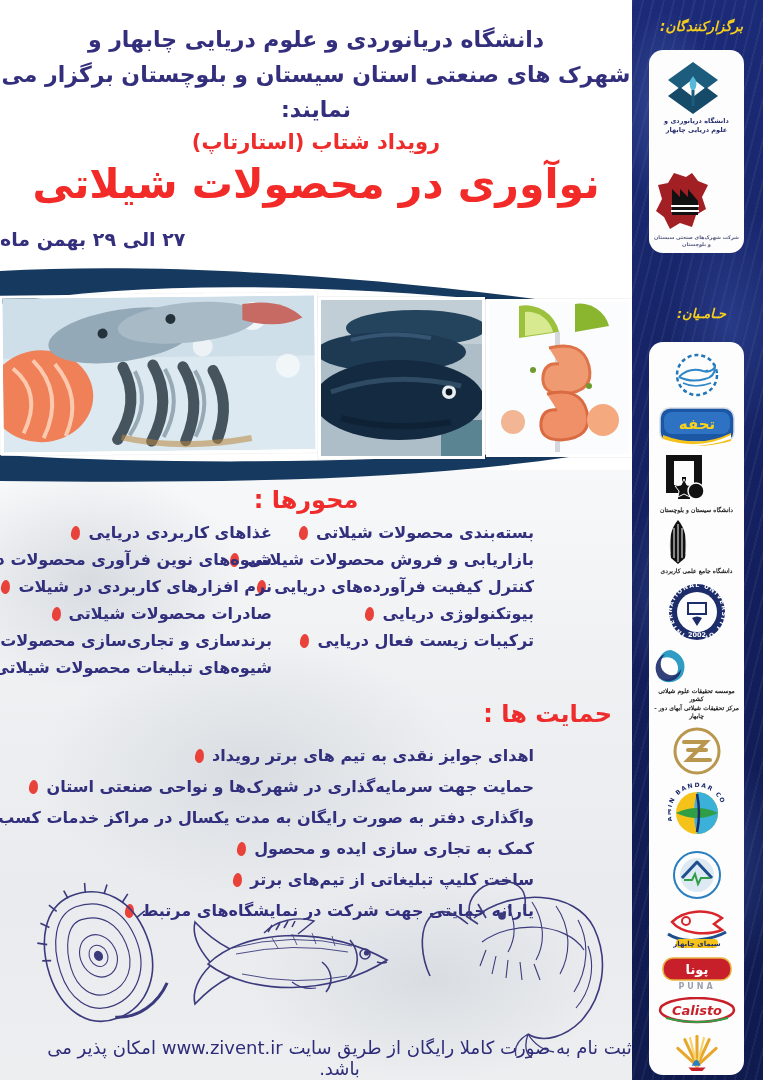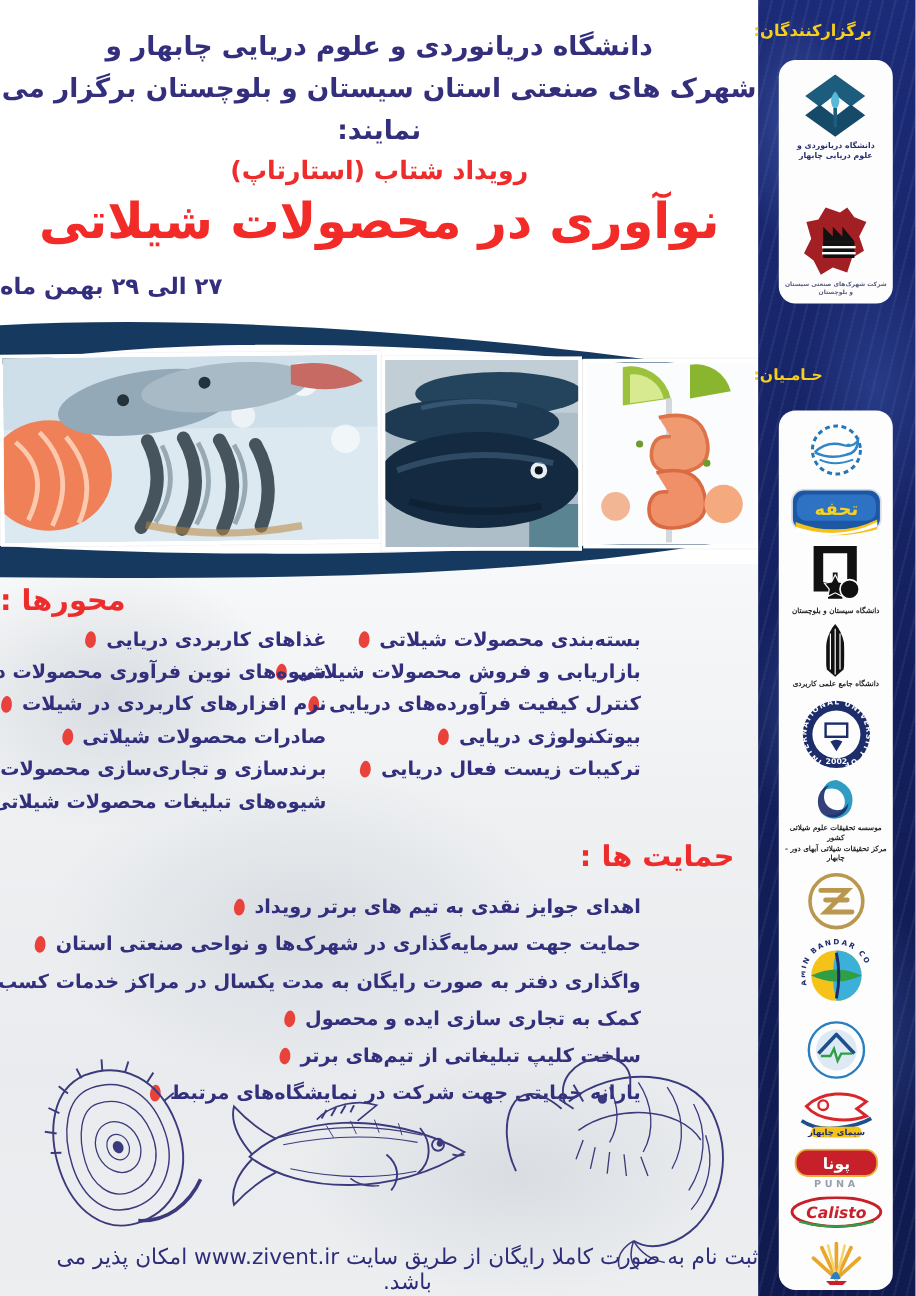--- a/index.html
+++ b/index.html
@@ -22,21 +22,21 @@
 
   .photo-band{position:absolute;left:0;top:268px;width:632px;height:214px;}
   .photo-band svg.swoosh{position:absolute;left:0;top:0;}
   .tile{position:absolute;border:3px solid #fff;box-shadow:0 0 0 1px rgba(0,0,0,.04);overflow:hidden;}
   .tile svg{display:block;}
   .tile1{left:0;top:26px;width:318px;height:160px;transform:rotate(-.6deg);}
   .tile2{left:318px;top:29px;width:167px;height:162px;}
   .tile3{left:486px;top:31px;width:146px;height:158px;}
 
   .sec-heading{position:absolute;right:141px;color:#ee2c2c;font-weight:bold;font-size:24px;text-align:right;}
-  .h-topics{top:486px;left:0;width:622px;right:auto;text-align:left;padding-right:10px;}
+  .h-topics{top:486px;left:0;width:622px;right:auto;text-align:center;padding-right:10px;}
   .h-supports{top:700px;left:0;width:622px;text-align:right;padding-right:10px;}
 
   .list{position:absolute;display:flex;flex-direction:column;}
   .list .row{display:flex;justify-content:flex-end;align-items:center;gap:8px;height:27px;}
   .bullet{flex:0 0 auto;width:9px;height:14px;background:#e9423a;border-radius:50% 50% 50% 50%/55% 55% 45% 45%;transform:rotate(6deg);}
   .row .txt{color:#322f7d;font-weight:bold;font-size:16px;white-space:nowrap;direction:rtl;}
   .topics-right{top:519px;right:10px;width:260px;}
   .topics-left{top:519px;right:272px;width:360px;}
   .supports-list{top:740px;right:10px;width:612px;}
   .supports-list .row{height:31px;}
@@ -52,27 +52,27 @@
   
   .sidebar{position:absolute;left:632px;top:0;width:131px;height:1080px;
     background-color:#17256d;
     background-image:
       radial-gradient(70px 140px at 25% 10%,rgba(96,126,205,.4),transparent 70%),
       radial-gradient(90px 170px at 75% 30%,rgba(70,100,190,.35),transparent 70%),
       radial-gradient(80px 150px at 35% 55%,rgba(96,130,210,.3),transparent 70%),
       radial-gradient(90px 160px at 70% 80%,rgba(80,112,196,.33),transparent 70%),
       repeating-linear-gradient(104deg,rgba(255,255,255,.05) 0 2px,transparent 2px 10px),
       linear-gradient(180deg,#1c2b78 0%,#131f5c 55%,#0f1a4e 100%);}
-  .side-label{position:absolute;right:20px;color:#f7cf1b;font-weight:bold;font-size:13.5px;direction:rtl;text-align:left;width:115px;}
+  .side-label{position:absolute;right:4px;color:#f7cf1b;font-weight:bold;font-size:13.5px;direction:rtl;text-align:center;width:115px;font-style:italic;}
   .lbl-org{top:18px;}
   .lbl-spo{top:306px;font-size:13px;}
   .card{position:absolute;left:17px;width:95px;background:#fdfdfd;border-radius:14px;display:flex;flex-direction:column;align-items:center;}
   .card-org{top:50px;height:203px;padding:10px 3px 6px;justify-content:space-between;}
   .card-spo{top:342px;height:733px;padding:9px 2px 4px;justify-content:space-between;}
-  .logo{display:flex;flex-direction:column;align-items:center;gap:1px;}
+  .logo{display:flex;flex-direction:column;gap:1px;}
   .cap{color:#28306e;font-weight:bold;font-size:6.5px;line-height:8px;text-align:center;direction:rtl;}
   .cap-tiny{font-size:5px;line-height:6.5px;color:#555a80;}
   .cap-script{font-size:6px;font-family:"DejaVu Serif",serif;color:#222;}
 </style>
 </head>
 <body>
 
 <div class="poster">
   <div class="main">
     <div class="bg-lower"></div>

